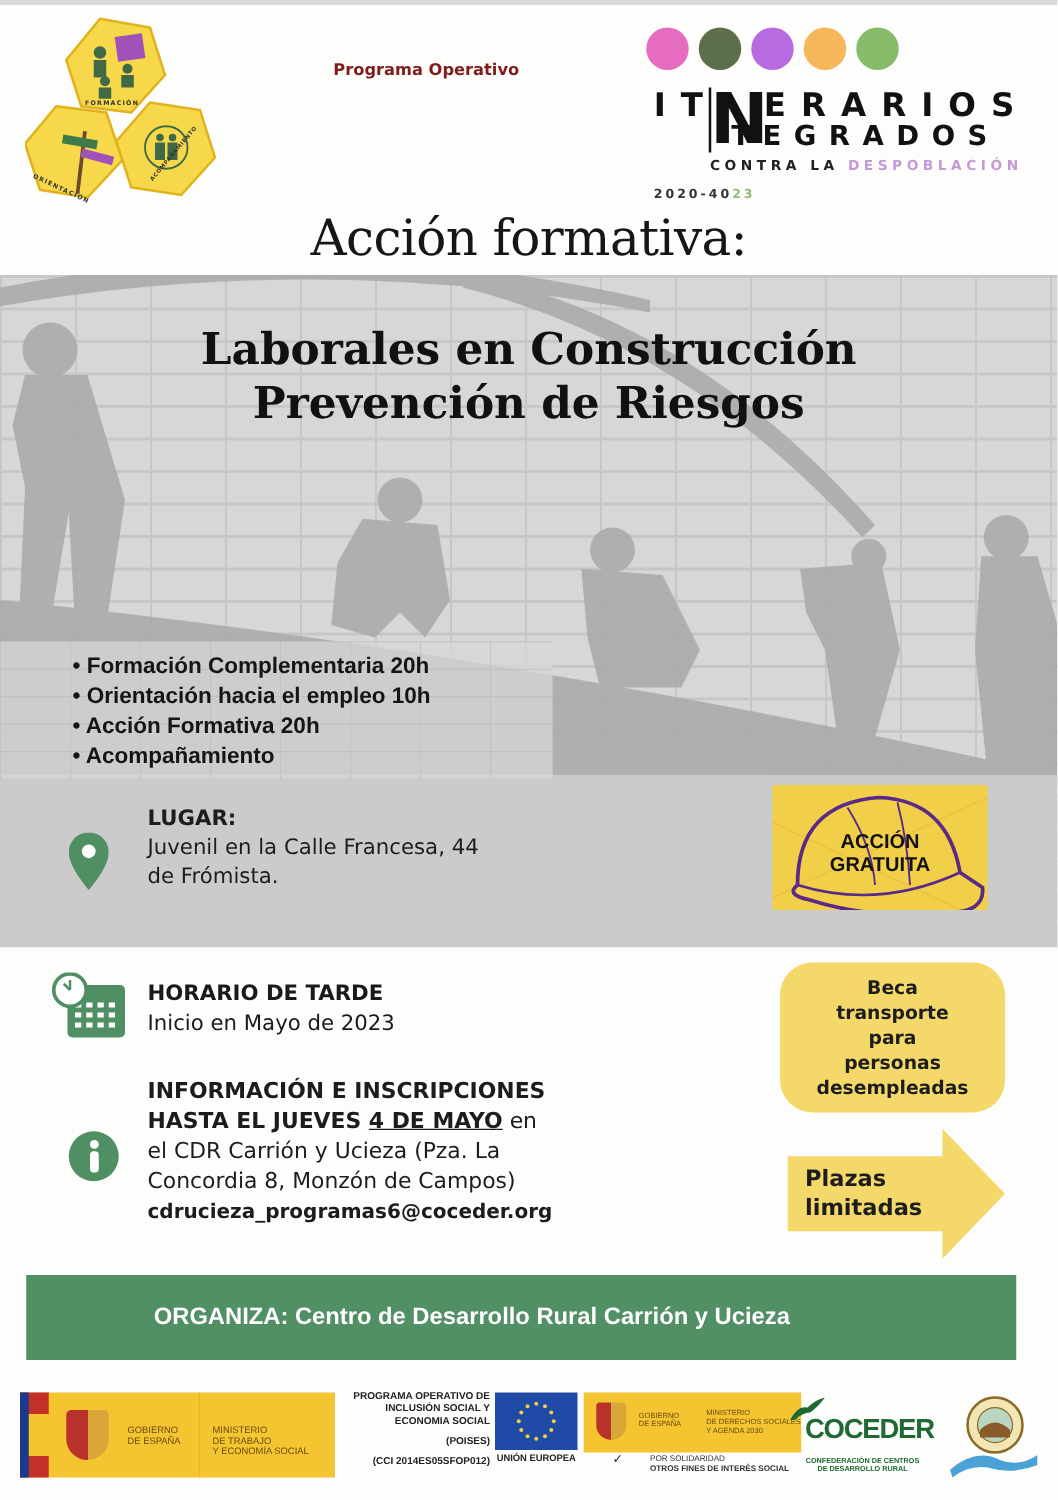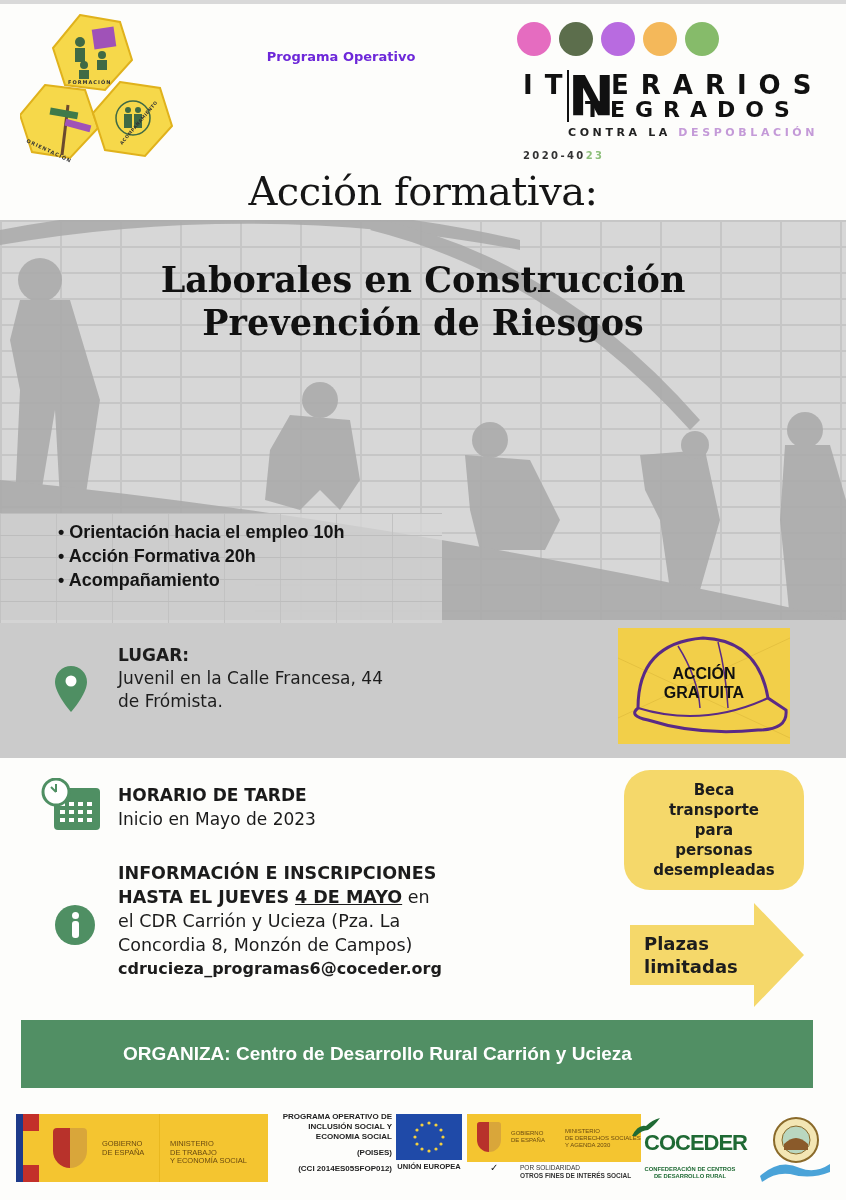--- a/index.html
+++ b/index.html
@@ -3,21 +3,21 @@
 <meta charset="utf-8">
 <style>
   * { box-sizing: border-box; margin: 0; padding: 0; }
   html, body { width: 846px; height: 1200px; overflow: hidden; background: #fdfdfb; }
   body { font-family: "DejaVu Sans", sans-serif; color: #1a1a1a; position: relative; }
 
   .topbar { position: absolute; left: 0; top: 0; width: 846px; height: 4px; background: #d9d9d9; }
 
   
   .hexlogo { position: absolute; left: 20px; top: 10px; width: 180px; height: 175px; }
-  .prog-title { position: absolute; left: 196px; top: 46px; width: 290px; text-align: center; font-weight: bold; font-size: 13px; line-height: 21px; color: #6d28d9; }
+  .prog-title { position: absolute; left: 196px; top: 46px; width: 290px; text-align: center; font-weight: bold; font-size: 13px; line-height: 21px; color: #7f1d1d; }
 
   .iti { position: absolute; left: 515px; top: 20px; width: 325px; height: 150px; }
   .dots { position: absolute; left: 2px; top: 2px; display: flex; gap: 8px; }
   .dot { width: 34px; height: 34px; border-radius: 50%; }
   .iti-line1, .iti-line2 { position: absolute; font-family: "DejaVu Sans", sans-serif; font-weight: bold; letter-spacing: 12px; color: #111; }
   .iti-line1 { left: 8px; top: 50px; font-size: 26px; }
   .iti-line2 { left: 70px; top: 77px; font-size: 22px; letter-spacing: 10px; }
   .bigN { position: absolute; left: 53px; top: 48px; font-size: 56px; font-weight: bold; line-height: 1; color: #111; }
   .iti-bar { position: absolute; left: 52px; top: 50px; width: 2px; height: 52px; background: #111; }
   .contra { position: absolute; left: 53px; top: 106px; font-size: 11px; font-weight: bold; letter-spacing: 3.6px; color: #222; white-space: nowrap; }
@@ -46,21 +46,21 @@
     background-image: linear-gradient(#bdbdbd 1px, transparent 1px), linear-gradient(90deg,#c2c2c2 1px, transparent 1px);
     background-size: 56px 22px, 56px 44px; }
   .bullets { position: absolute; left: 58px; top: 520px; list-style: none; }
   .bullets li { font-family: "Liberation Sans", sans-serif; font-weight: bold; font-size: 18px; line-height: 24px; color: #151515; }
   .bullets li::before { content: "• "; }
 
   .lugar-icon { position: absolute; left: 55px; top: 666px; width: 32px; height: 46px; }
   .lugar { position: absolute; left: 118px; top: 644px; font-size: 17px; line-height: 23px; color: #1d1d1d; }
   .lugar .lbl { font-weight: bold; }
 
-  .helmet { position: absolute; left: 618px; top: 628px; width: 172px; height: 116px; background: #f2cf49; overflow: hidden; }
+  .helmet { position: absolute; left: 618px; top: 628px; width: 172px; height: 100px; background: #f2cf49; overflow: hidden; }
   .helmet-text { position: absolute; left: 0; top: 36px; width: 172px; text-align: center; font-family: "Liberation Sans", sans-serif; font-weight: bold; font-size: 16px; line-height: 19px; color: #111; }
 
   
   .white-area { position: absolute; left: 0; top: 758px; width: 846px; height: 442px; background: #fdfdfb; }
   .cal-icon { position: absolute; left: 40px; top: 778px; width: 62px; height: 54px; }
   .horario { position: absolute; left: 118px; top: 783px; font-size: 17px; line-height: 24px; }
   .horario .t { font-weight: bold; }
 
   .info-icon { position: absolute; left: 55px; top: 905px; width: 40px; height: 40px; border-radius: 50%; background: #4f8f63; }
   .info-icon::before { content: ""; position: absolute; left: 17px; top: 7px; width: 7px; height: 7px; border-radius: 50%; background: #fff; }
@@ -183,20 +183,21 @@
   <div class="lower-band"></div>
 </div>
 
 <div class="course-title">
   <div>Laborales en Construcción</div>
   <div>Prevención de Riesgos</div>
 </div>
 
 <div class="bullets-box"></div>
 <ul class="bullets">
+  <li>Formación Complementaria 20h</li>
   <li>Orientación hacia el empleo 10h</li>
   <li>Acción Formativa 20h</li>
   <li>Acompañamiento</li>
 </ul>
 
 <svg class="lugar-icon" viewBox="0 0 32 46">
   <path d="M16,0 C7,0 0,7 0,16 C0,28 16,46 16,46 C16,46 32,28 32,16 C32,7 25,0 16,0 Z" fill="#4f8f63"></path>
   <circle cx="16" cy="15" r="5.5" fill="#fff"></circle>
 </svg>
 <div class="lugar">

